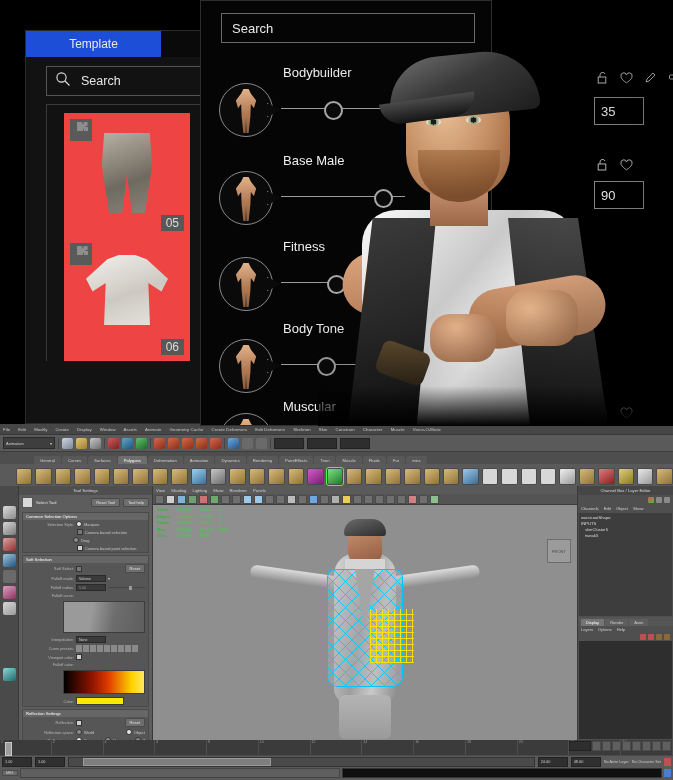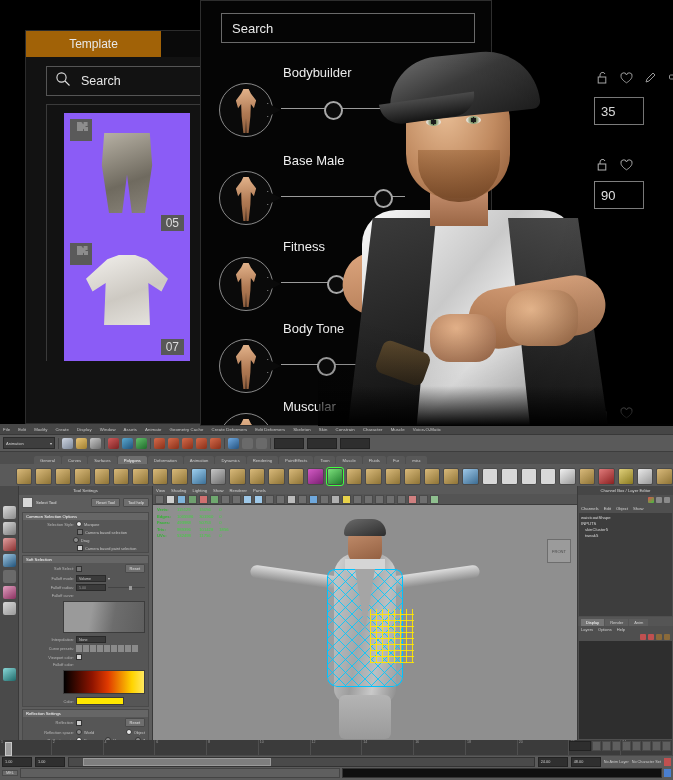--- a/index.html
+++ b/index.html
@@ -147,29 +147,29 @@
   .r-lbl{font-size:3.8px;color:#cacaca;white-space:nowrap;}
   .melrow{height:12px;display:flex;align-items:center;gap:2px;padding:0 2px;}
   .mel-tag{font-size:3.8px;color:#d0d0d0;background:#6a6a6a;border:1px solid #4a4a4a;padding:0 3px;}
   .mel-in{flex:1;height:8px;background:#5f5f5f;border:1px solid #444;}
   .mel-out{flex:1;height:8px;background:#0f0f0f;border:1px solid #333;}
 
   
   .libpanel{position:absolute;left:25px;top:30px;width:190px;height:392px;
             background:#121212;border:1px solid #2c2c2c;}
   .tabstrip{display:flex;height:26px;}
-  .tab{flex:0 0 135px;background:#a16207;color:#e8e8e8;font-size:12px;
+  .tab{flex:0 0 135px;background:#1d4ed8;color:#e8e8e8;font-size:12px;
        display:flex;align-items:center;justify-content:center;}
   .tab.blank{flex:1;background:#0a0a0a;}
   .searchbox{margin:9px 8px 0 20px;height:28px;border:1px solid #555;
              display:flex;align-items:center;gap:10px;padding-left:8px;}
   .searchbox .txt{font-size:12.5px;color:#e6e6e6;}
   .libscroll{margin:8px 8px 0 20px;border-left:1px solid #3a3a3a;border-top:1px solid #3a3a3a;
              border-right:1px solid #3a3a3a;padding:8px 0 0 0;}
-  .card{width:126px;height:124px;margin:0 auto;background:#8b5cf6;position:relative;}
+  .card{width:126px;height:124px;margin:0 auto;background:#ef4444;position:relative;}
   .card .ph{position:absolute;left:6px;top:6px;width:22px;height:22px;background:#5a5a5a;}
   .card .num{position:absolute;right:6px;bottom:6px;background:#585858;color:#dcdcdc;
              font-size:12px;padding:1px 5px;}
   .card-label{text-align:center;font-size:12.5px;color:#efefef;margin:10px 0 8px;}
   .shorts{position:absolute;left:50%;top:20px;transform:translateX(-50%);width:60px;height:80px;
           background:linear-gradient(160deg,#b9b3a6,#6f6a5f 60%,#8a857a);
           clip-path:polygon(12% 0,88% 0,92% 40%,80% 100%,58% 100%,50% 52%,42% 100%,20% 100%,8% 40%);}
   .shirt{position:absolute;left:50%;top:18px;transform:translateX(-50%);width:82px;height:70px;
          background:linear-gradient(160deg,#f2f0ec,#cdc9c2 55%,#e8e6e1);
          clip-path:polygon(26% 6%,40% 0,60% 0,74% 6%,100% 34%,92% 52%,76% 40%,78% 100%,22% 100%,24% 40%,8% 52%,0 34%);}
@@ -730,21 +730,21 @@
         </div>
         <div class="num">05</div>
       </div>
       <div class="card">
         <div class="shirt"></div>
         <div class="ph">
           <svg width="22" height="22" viewBox="0 0 22 22">
             <path d="M7 3h4a1.6 1.6 0 011.6 1.6c0 .9 1 .9 1 0V3h4v4h-1.6c-.9 0-.9 1 0 1H18v4h-4v-1.6c0-.9-1-.9-1 0V12H7z" fill="#8d8d8d"></path>
           </svg>
         </div>
-        <div class="num">07</div>
+        <div class="num">06</div>
       </div>
     </div>
   </div>
 
   <div class="morphpanel">
     <div class="m-search">
       <span class="txt">Search</span>
     </div>
 
     <div class="mrow" style="top:62px">

